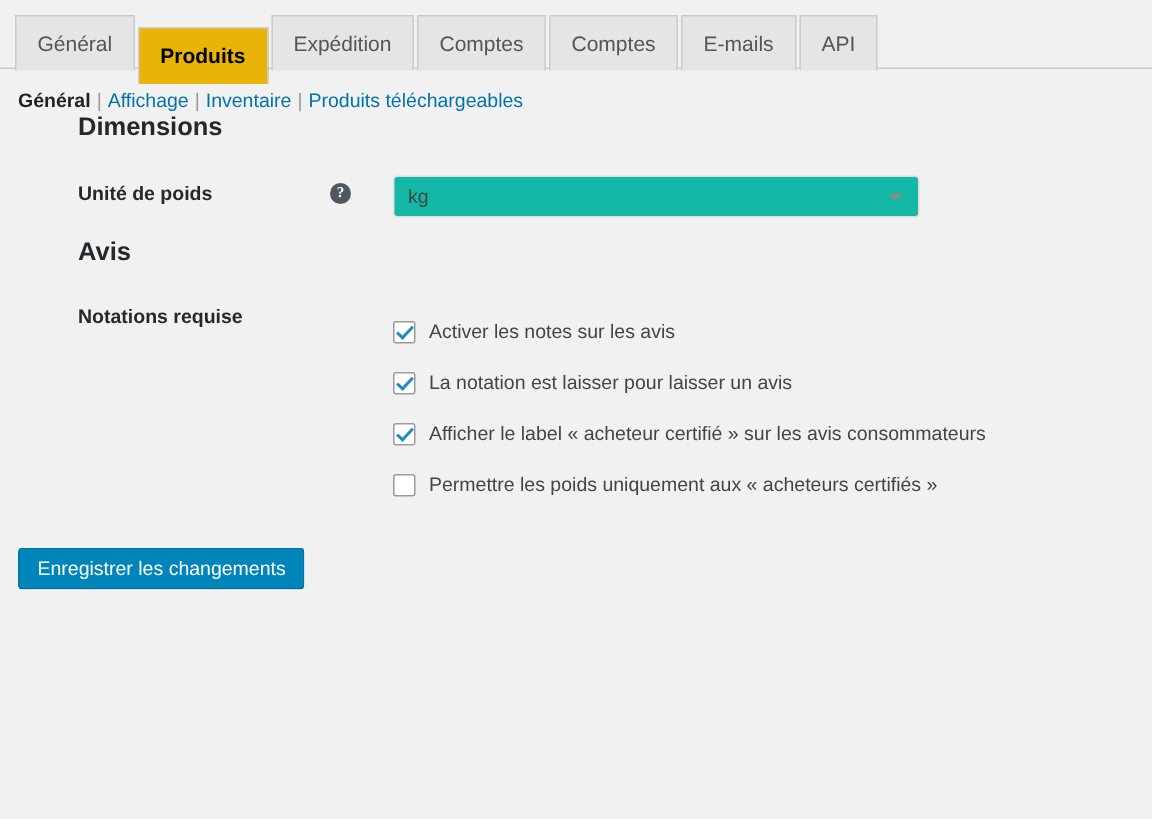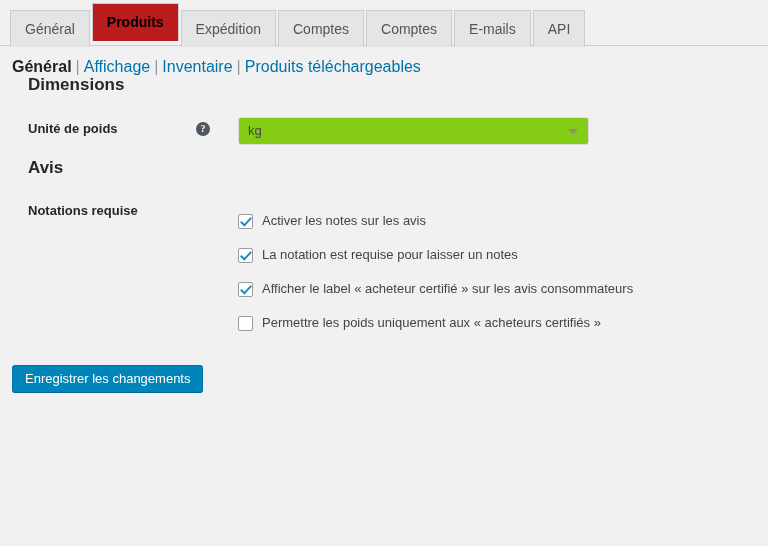--- a/index.html
+++ b/index.html
@@ -38,52 +38,53 @@
     color: #555;
     font-family: "Liberation Sans", sans-serif;
     font-size: 14px;
     line-height: 18px;
     position: relative;
     top: 9px;
     box-sizing: border-box;
     height: 37px;
   }
   .tab.active {
-    background: #b91c1c;
+    background: #eab308;
     color: #000;
     font-weight: bold;
     border-color: #ccc;
     height: 38px;
-    top: 3px;
+    top: 18px;
     z-index: 3;
   }
 
   
   .subnav {
     padding: 12px 0 0 12px;
-    font-size: 16px;
+    font-size: 13px;
     line-height: 17px;
     color: #555;
   }
   .subnav .current {
     color: #222;
     font-weight: bold;
   }
   .subnav a {
     color: #0073aa;
     text-decoration: none;
   }
   .subnav .sep {
     color: #999;
     padding: 0 4px;
   }
 
   
   .content {
-    padding: 0 0 0 28px;
+    padding: 0 0 0 16px;
+    margin-left: 36px;
   }
   h2.section-title {
     font-family: "Liberation Sans", sans-serif;
     font-size: 17px;
     font-weight: bold;
     color: #23282d;
     margin: 0;
     padding: 0;
     line-height: 20px;
   }
@@ -136,21 +137,21 @@
     font-family: "Liberation Serif", serif;
     cursor: help;
     flex: 0 0 auto;
   }
 
   
   .wc-select {
     position: relative;
     width: 351px;
     height: 28px;
-    background: #84cc16;
+    background: #14b8a6;
     border: 1px solid #ddd;
     border-radius: 3px;
     box-sizing: border-box;
   }
   .wc-select .value {
     position: absolute;
     left: 9px;
     top: 0;
     line-height: 26px;
     font-size: 13px;
@@ -267,21 +268,21 @@
         <td style="padding-top:17px;">
           <div class="cb-list">
 
             <div class="cb-row">
               <span class="cb-box checked"></span>
               <span class="cb-label">Activer les notes sur les avis</span>
             </div>
 
             <div class="cb-row">
               <span class="cb-box checked"></span>
-              <span class="cb-label">La notation est requise pour laisser un notes</span>
+              <span class="cb-label">La notation est laisser pour laisser un avis</span>
             </div>
 
             <div class="cb-row">
               <span class="cb-box checked"></span>
               <span class="cb-label">Afficher le label « acheteur certifié » sur les avis consommateurs</span>
             </div>
 
             <div class="cb-row">
               <span class="cb-box"></span>
               <span class="cb-label">Permettre les poids uniquement aux « acheteurs certifiés »</span>

